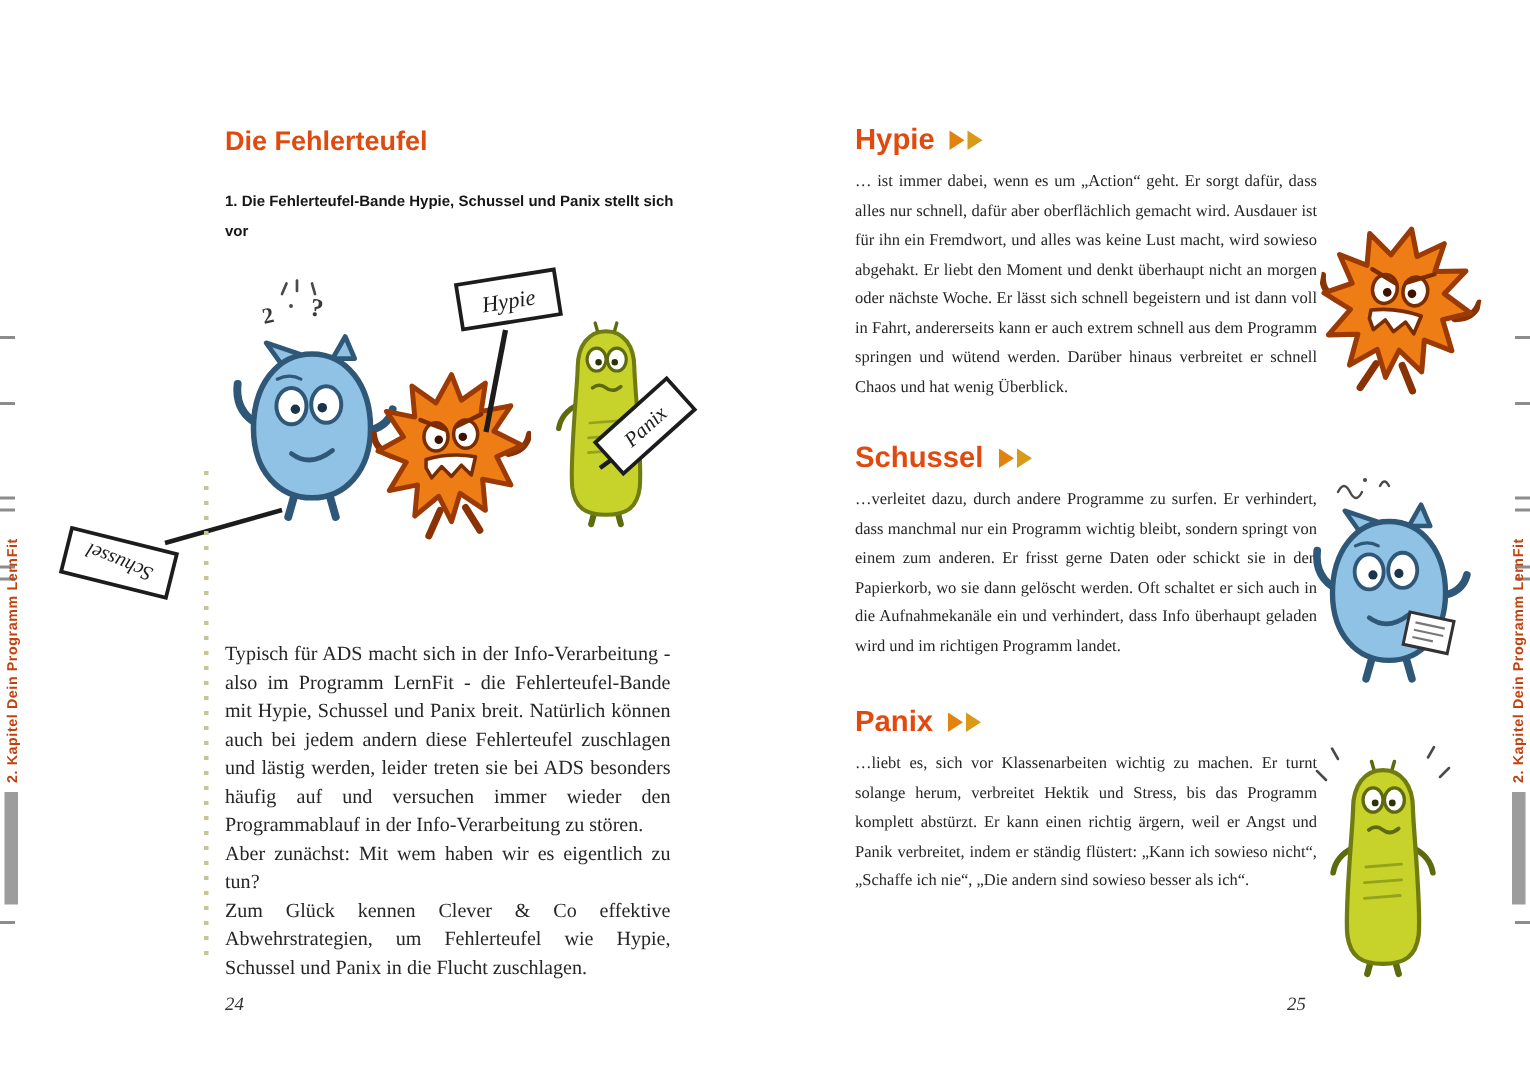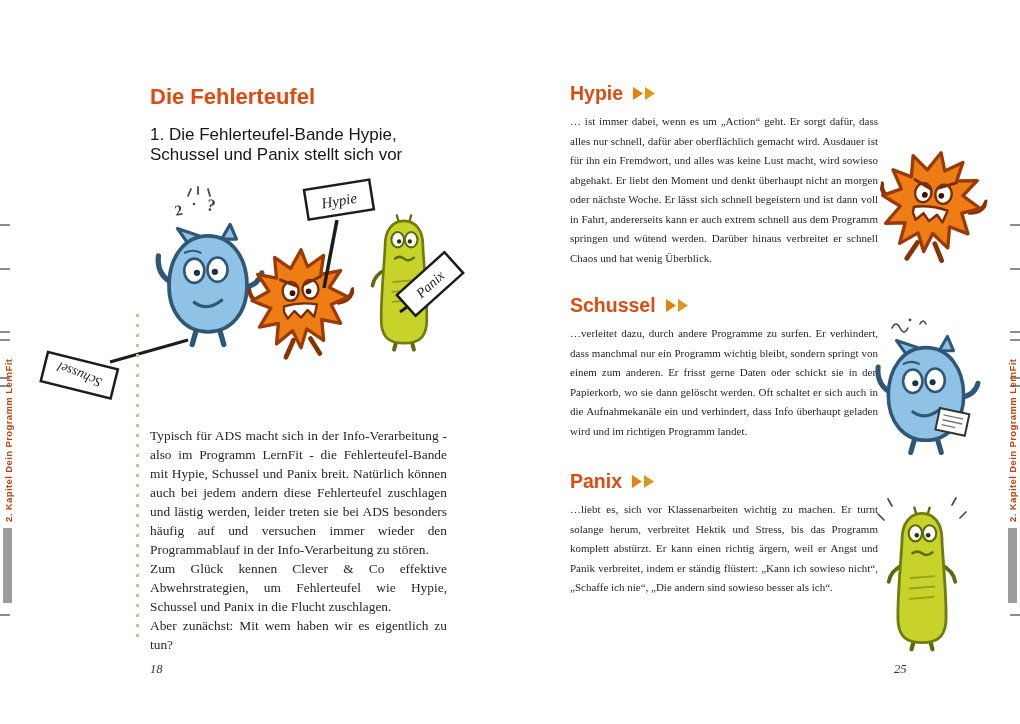--- a/index.html
+++ b/index.html
@@ -2,23 +2,23 @@
 <html lang="de" style="--accent: #e14a0e;"><head>
 <meta charset="utf-8">
 <style>
   :root { --accent:#e14a0e; }
   html,body{margin:0;padding:0}
   body{width:1020px;height:724px;position:relative;background:#ffffff;
        font-family:"Liberation Sans",sans-serif;overflow:hidden}
   h1,h2,p{margin:0}
   .abs{position:absolute}
 
-  .page-title{position:absolute;left:150px;top:84px;font-size:22px;font-weight:bold;color:var(--accent)}
-  .subtitle{position:absolute;left:150px;top:125px;width:305px;font-size:17px;line-height:19.5px;
-            font-weight:normal;color:#161616}
+  .page-title{position:absolute;left:150px;top:84px;font-size:18px;font-weight:bold;color:var(--accent)}
+  .subtitle{position:absolute;left:150px;top:125px;width:305px;font-size:10px;line-height:19.5px;
+            font-weight:bold;color:#161616}
   .body-copy{position:absolute;left:150px;top:426px;width:297px;font-family:"Liberation Serif",serif;
              font-size:13.4px;line-height:19px;color:#262626;text-align:justify;hyphens:auto}
   .dotted{position:absolute;left:136px;top:314px;width:3px;height:328px;
           background-image:repeating-linear-gradient(to bottom,#c6c593 0,#c6c593 2.6px,transparent 2.6px,transparent 10px)}
   .pagenum{position:absolute;top:662px;font-family:"Liberation Serif",serif;font-style:italic;
            font-size:12.5px;color:#333}
 
   .sec{position:absolute;left:570px;width:308px}
   .sec-head{display:flex;align-items:center;gap:9px;font-size:19.5px;font-weight:bold;color:var(--accent);
             margin-bottom:7px}
@@ -140,25 +140,25 @@
       <g transform="translate(392,118) rotate(-42)">
         <rect x="-32" y="-14" width="64" height="28" fill="#fff" stroke="#1c1c1c" stroke-width="2.5"></rect>
         <text x="0" y="5" text-anchor="middle" font-size="14" font-style="italic" fill="#1c1c1c">Panix</text>
       </g>
     </svg>
 
     <div class="dotted"></div>
 
     <div class="body-copy">
       <p>Typisch für ADS macht sich in der Info-Verarbeitung - also im Programm LernFit - die Fehlerteufel-Bande mit Hypie, Schussel und Panix breit. Natürlich können auch bei jedem andern diese Fehlerteufel zuschlagen und lästig werden, leider treten sie bei ADS besonders häufig auf und versuchen immer wieder den Programmablauf in der Info-Verarbeitung zu stören.</p>
+      <p>Aber zunächst: Mit wem haben wir es eigentlich zu tun?</p>
       <p>Zum Glück kennen Clever &amp; Co effektive Abwehrstrategien, um Fehlerteufel wie Hypie, Schussel und Panix in die Flucht zuschlagen.</p>
-      <p>Aber zunächst: Mit wem haben wir es eigentlich zu tun?</p>
-    </div>
-
-    <div class="pagenum" style="left:150px">18</div>
+    </div>
+
+    <div class="pagenum" style="left:150px">24</div>
   </section>
 
   <section>
 
     <div class="sec" style="top:82px">
       <h2 class="sec-head">
         <span>Hypie</span>
         <svg width="24" height="13" viewBox="0 0 24 13">
           <polygon points="1,0 11,6.5 1,13" fill="#e2820f"></polygon>
           <polygon points="13,0 23,6.5 13,13" fill="#d89a18"></polygon>
@@ -203,16 +203,16 @@
         <rect width="30" height="22" fill="#fff" stroke="#333" stroke-width="2"></rect>
         <path d="M5 6 h20 M5 11 h20 M5 16 h14" stroke="#777" stroke-width="1.4"></path>
       </g>
     </svg>
 
     <svg class="abs" style="left:874px;top:490px" width="96" height="168" viewBox="0 0 96 168">
       <path d="M10 30 l-6 -6 M18 16 l-4 -7 M86 28 l6 -6 M78 15 l4 -7" stroke="#4a4a4a" stroke-width="1.7" stroke-linecap="round"></path>
       <use href="#m-green" x="10" y="12" width="76" height="152"></use>
     </svg>
 
-    <div class="pagenum" style="left:894px">25</div>
+    <div class="pagenum" style="left:858px">25</div>
   </section>
 
 </div>
 
 </body></html>

